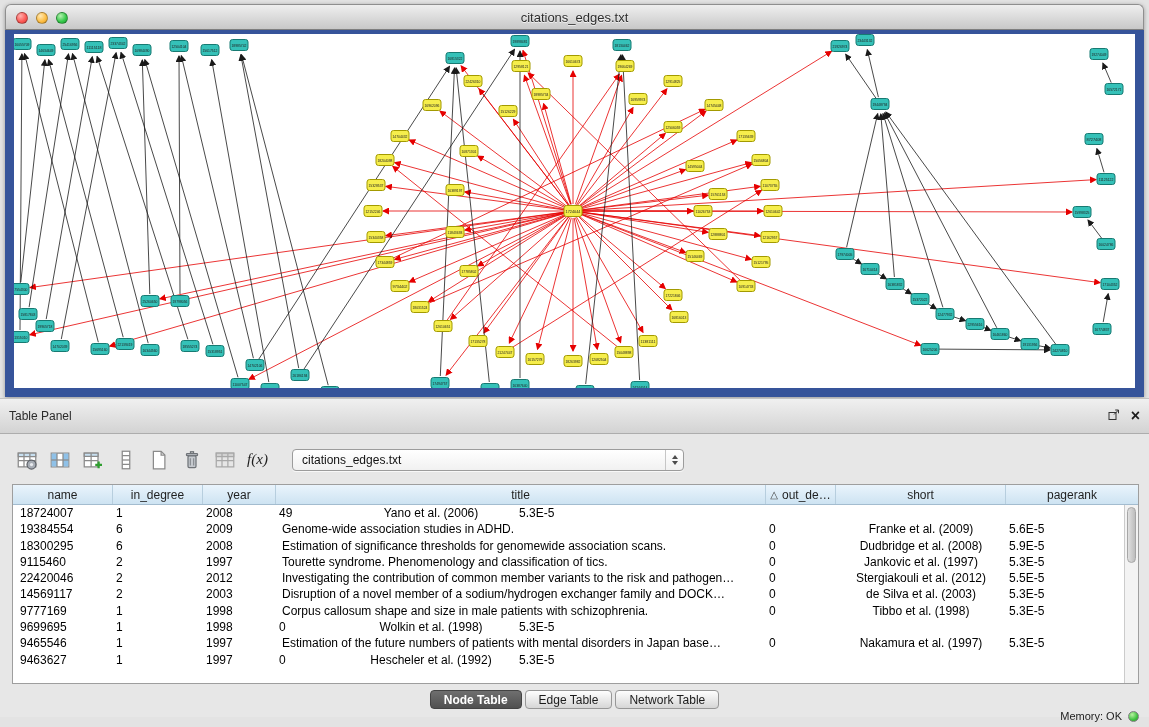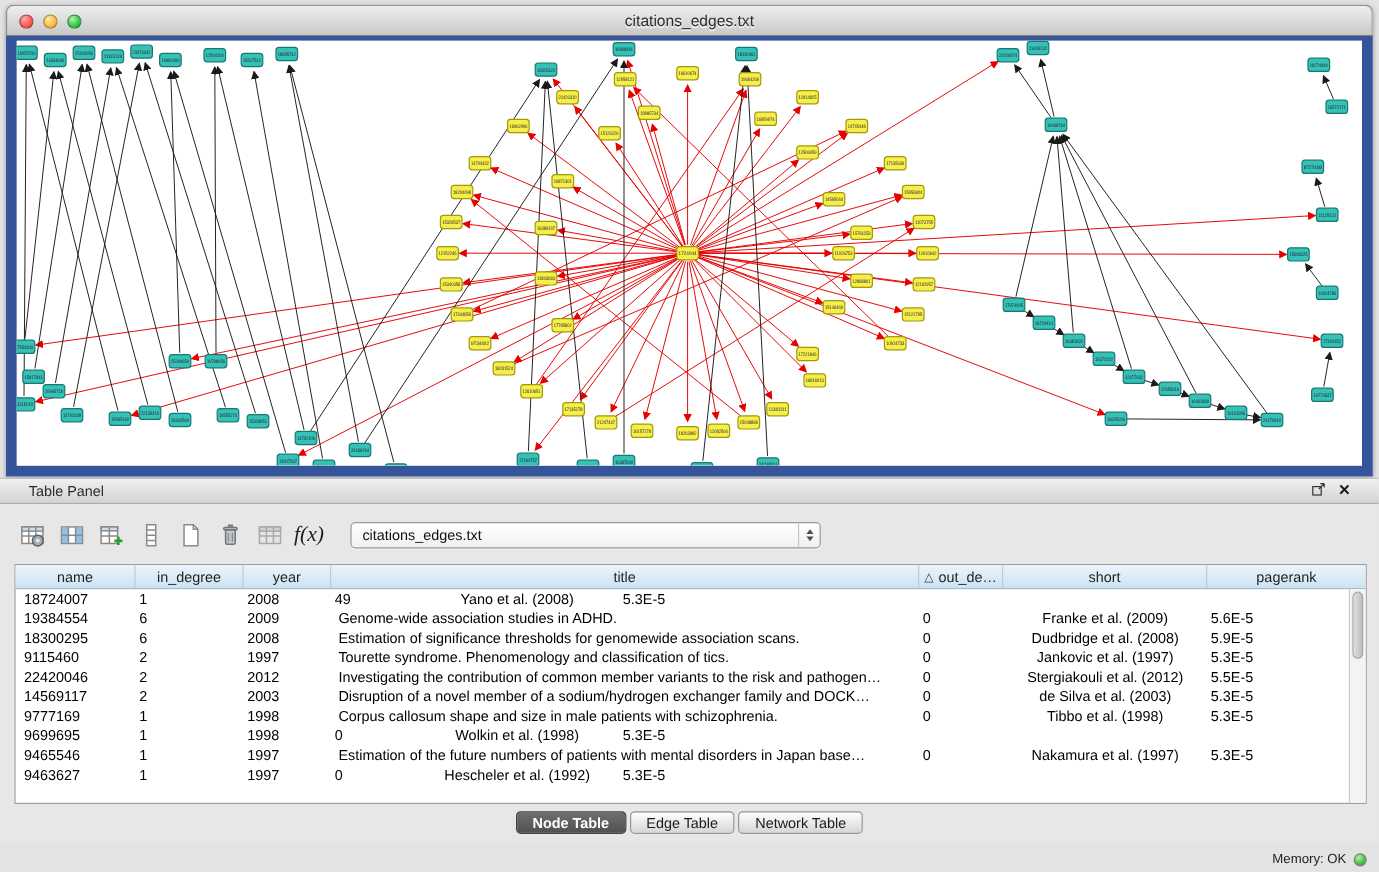--- a/index.html
+++ b/index.html
@@ -20,31 +20,31 @@
   .light { width:12px; height:12px; border-radius:50%; border:1px solid rgba(0,0,0,.3); }
   .light.red    { background:radial-gradient(circle at 35% 30%, #ffb0ad, #fc5753 60%, #d84340); }
   .light.yellow { background:radial-gradient(circle at 35% 30%, #ffe9b5, #fdbc40 60%, #d99b2b); }
   .light.green  { background:radial-gradient(circle at 35% 30%, #b6f2b0, #33c748 60%, #27a33a); }
   .canvas-frame { height:367px; border-style:solid; border-color:#36549a;
                   border-width:4px 9px 9px 9px; background:#fff; }
   .canvas-frame svg { display:block; background:#fff; }
 
   
   .table-panel { position:absolute; left:0; top:398px; width:1149px; height:305px; }
-  .panel-header { height:22px; background:linear-gradient(#f0f0f0,#d3d3d3);
+  .panel-header { height:36px; background:linear-gradient(#f0f0f0,#d3d3d3);
                   border-top:1px solid #c2c2c2; border-bottom:1px solid #adadad;
-                  display:flex; align-items:center; padding:0 24px; font-size:12px; color:#2b2b2b; }
+                  display:flex; align-items:center; padding:0 9px; font-size:12px; color:#2b2b2b; }
   .panel-actions { margin-left:auto; display:flex; align-items:center; gap:11px; }
   .close-glyph { font-size:16px; font-weight:bold; line-height:12px; color:#1c1c1c; cursor:default; }
   .panel-body { height:283px; background:#e7e7e7; }
 
   .toolbar { display:flex; align-items:center; gap:8px; padding:11px 10px 0 14px; height:40px; }
   .tbtn { width:25px; height:25px; display:flex; align-items:center; justify-content:center;
           border-radius:4px; }
-  .fx { font-family:"Liberation Serif", serif; font-style:italic; font-size:18px; color:#1e1e1e; }
+  .fx { font-family:"Liberation Serif", serif; font-style:italic; font-size:15px; color:#1e1e1e; }
   .combo { margin-left:14px; width:392px; height:22px; background:linear-gradient(#ffffff,#f1f1f1);
            border:1px solid #9c9c9c; border-radius:4px; display:flex; align-items:center;
            box-shadow:0 1px 0 rgba(255,255,255,.7); }
   .combo-text { flex:1; padding-left:9px; font-size:12px; color:#111;
                 overflow:hidden; white-space:nowrap; }
   .combo-arrows { width:18px; height:100%; border-left:1px solid #c6c6c6; display:flex;
                   flex-direction:column; align-items:center; justify-content:center; gap:2px; }
   .tri-up   { width:0; height:0; border-left:3.5px solid transparent; border-right:3.5px solid transparent;
               border-bottom:4.5px solid #4c4c4c; }
   .tri-down { width:0; height:0; border-left:3.5px solid transparent; border-right:3.5px solid transparent;
@@ -742,21 +742,21 @@
               <span>pagerank</span>
             </div>
           </div>
         <div class="tbody-wrap">
           <div class="tbody" id="tbody">
               <div class="trow">
                 <div class="td c0" style="width: 100px;">18724007</div>
                 <div class="td c1" style="width: 90px;">1</div>
                 <div class="td c2" style="width: 73px;">2008</div>
                 <div class="td c4" style="width: 70px;">49</div>
-                <div class="td c5" style="width: 170px;">Yano et al. (2008)</div>
+                <div class="td c5" style="width: 170px;">Yano et al. (2006)</div>
                 <div class="td c6" style="flex: 1 1 0%;">5.3E-5</div>
               </div>
               <div class="trow">
                 <div class="td c0" style="width: 100px;">19384554</div>
                 <div class="td c1" style="width: 90px;">6</div>
                 <div class="td c2" style="width: 73px;">2009</div>
                 <div class="td c3" style="width: 490px;">Genome-wide association studies in ADHD.</div>
                 <div class="td c4" style="width: 70px;">0</div>
                 <div class="td c5" style="width: 170px;">Franke et al. (2009)</div>
                 <div class="td c6" style="flex: 1 1 0%;">5.6E-5</div>

